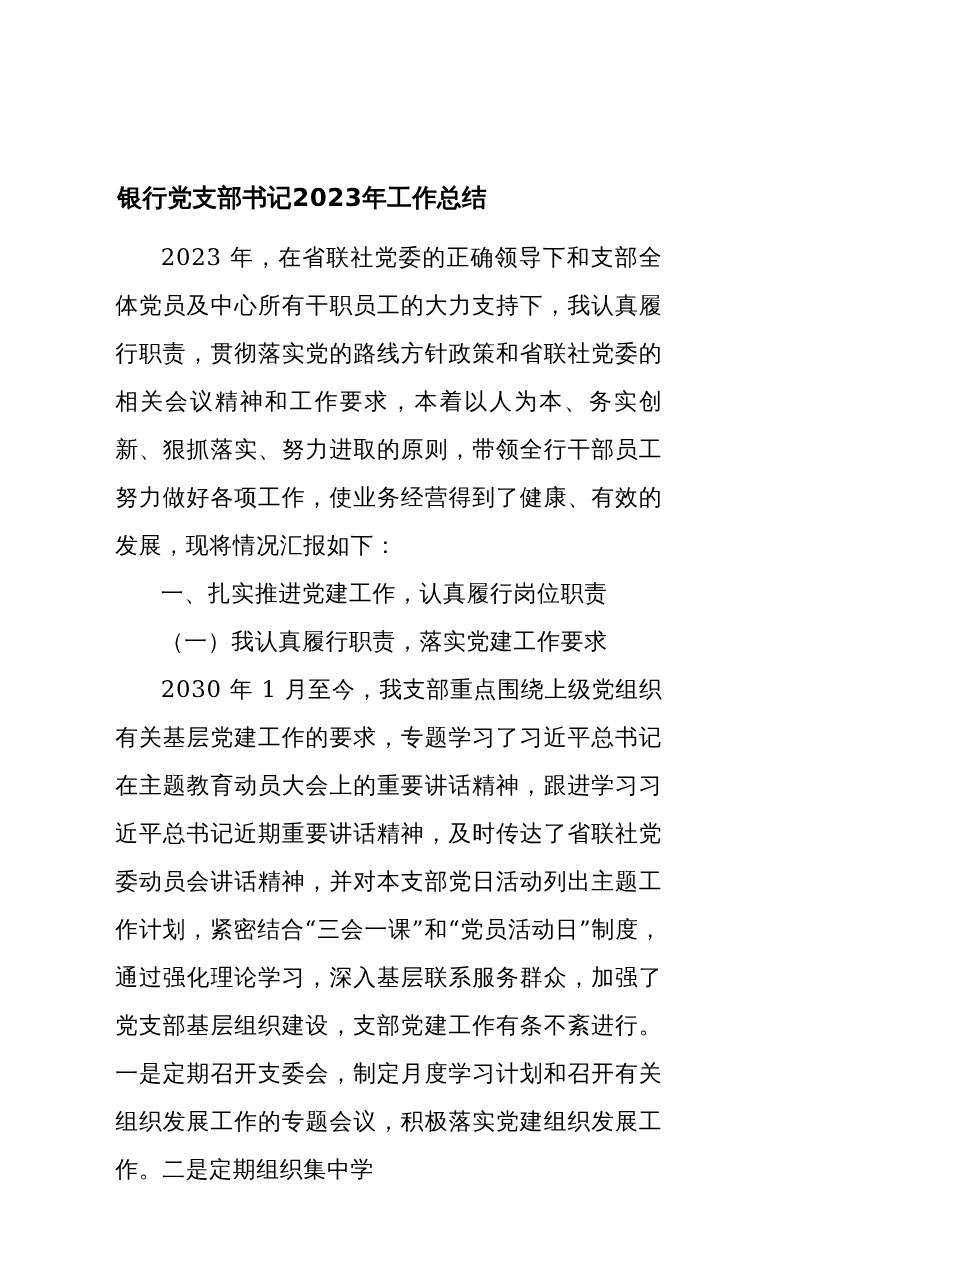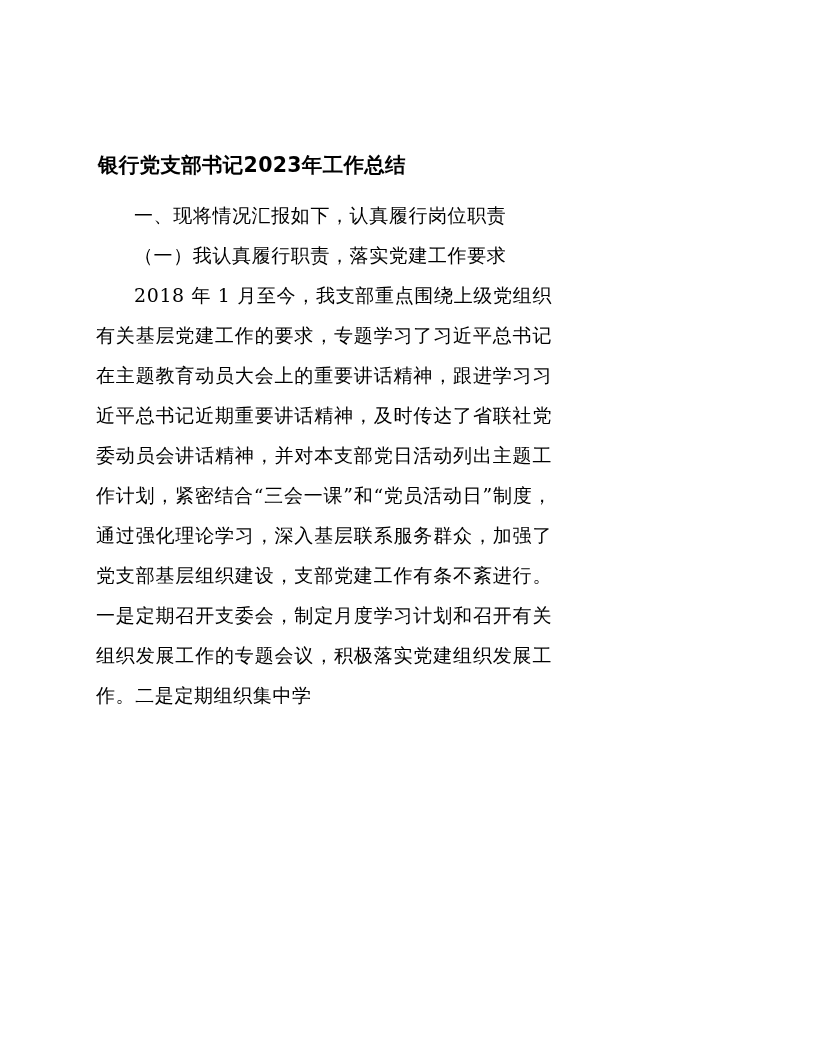--- a/index.html
+++ b/index.html
@@ -42,16 +42,17 @@
   }
   .para + .para {
     margin-top: 0;
   }
 </style>
 </head>
 <body>
 
 <div class="page">
   <h1 class="doc-title">银行党支部书记2023年工作总结</h1>
-  <p class="para">一、现将情况汇报如下，认真履行岗位职责</p>
+  <p class="para">2023 年，在省联社党委的正确领导下和支部全体党员及中心所有干职员工的大力支持下，我认真履行职责，贯彻落实党的路线方针政策和省联社党委的相关会议精神和工作要求，本着以人为本、务实创新、狠抓落实、努力进取的原则，带领全行干部员工努力做好各项工作，使业务经营得到了健康、有效的发展，现将情况汇报如下：</p>
+  <p class="para">一、扎实推进党建工作，认真履行岗位职责</p>
   <p class="para">（一）我认真履行职责，落实党建工作要求</p>
-  <p class="para">2018 年 1 月至今，我支部重点围绕上级党组织有关基层党建工作的要求，专题学习了习近平总书记在主题教育动员大会上的重要讲话精神，跟进学习习近平总书记近期重要讲话精神，及时传达了省联社党委动员会讲话精神，并对本支部党日活动列出主题工作计划，紧密结合“三会一课”和“党员活动日”制度，通过强化理论学习，深入基层联系服务群众，加强了党支部基层组织建设，支部党建工作有条不紊进行。一是定期召开支委会，制定月度学习计划和召开有关组织发展工作的专题会议，积极落实党建组织发展工作。二是定期组织集中学</p>
+  <p class="para">2030 年 1 月至今，我支部重点围绕上级党组织有关基层党建工作的要求，专题学习了习近平总书记在主题教育动员大会上的重要讲话精神，跟进学习习近平总书记近期重要讲话精神，及时传达了省联社党委动员会讲话精神，并对本支部党日活动列出主题工作计划，紧密结合“三会一课”和“党员活动日”制度，通过强化理论学习，深入基层联系服务群众，加强了党支部基层组织建设，支部党建工作有条不紊进行。一是定期召开支委会，制定月度学习计划和召开有关组织发展工作的专题会议，积极落实党建组织发展工作。二是定期组织集中学</p>
 </div>
 
 </body></html>

